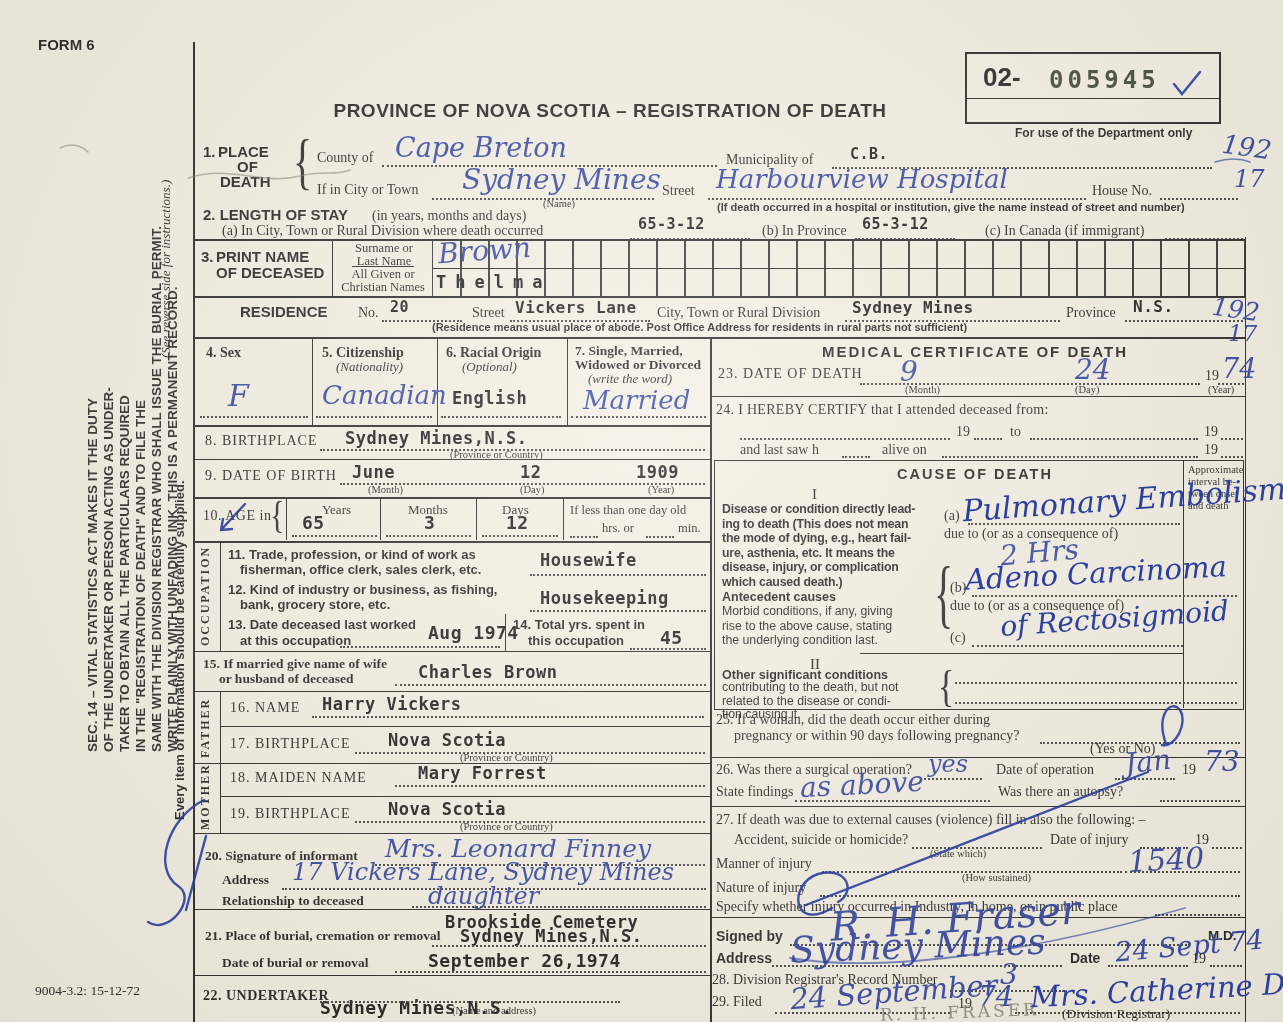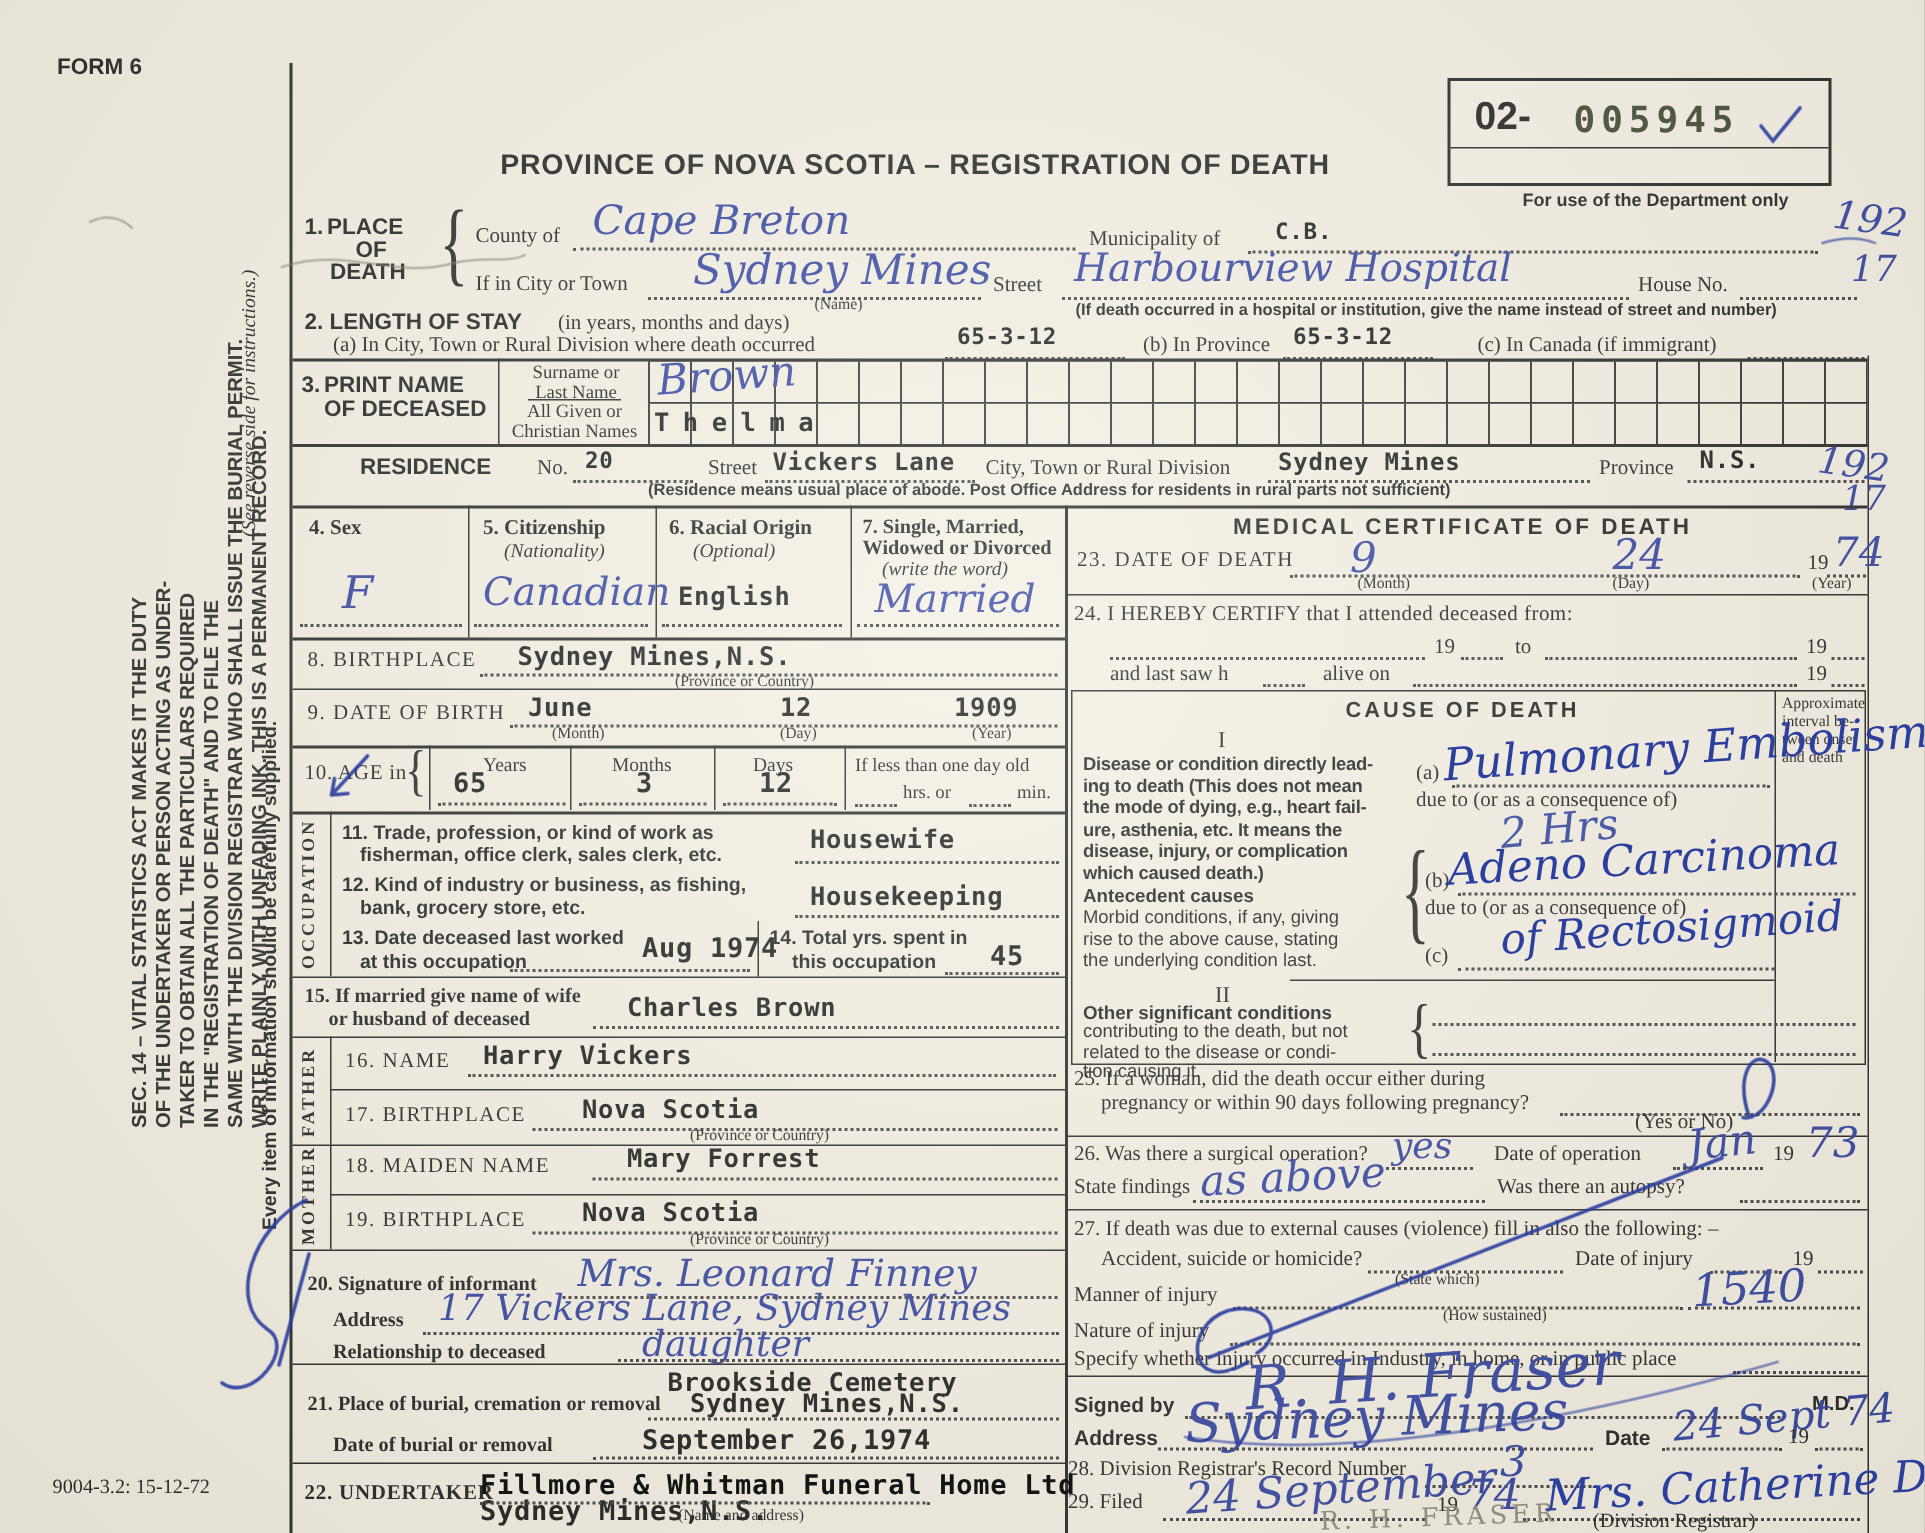--- a/index.html
+++ b/index.html
@@ -264,21 +264,20 @@
   <div class="abs tw" style="left:445px;top:912px;font-size:17px;">Brookside Cemetery</div>
   <div class="abs ser" style="left:205px;top:928px;font-weight:bold;font-size:13.5px;">21. Place of burial, cremation or removal</div>
   <div class="abs tw" style="left:460px;top:926px;font-size:17px;">Sydney Mines,N.S.</div>
   <div class="abs dots" style="left:432px;top:943px;width:274px;"></div>
   <div class="abs ser" style="left:222px;top:955px;font-weight:bold;font-size:13.5px;">Date of burial or removal</div>
   <div class="abs tw" style="left:428px;top:950px;font-size:18px;">September 26,1974</div>
   <div class="abs dots" style="left:395px;top:969px;width:311px;"></div>
   <div class="abs hline" style="left:195px;top:975px;width:515px;"></div>
 
   <div class="abs ser" style="left:203px;top:988px;font-weight:bold;letter-spacing:.5px;">22. UNDERTAKER</div>
-  <div class="abs tw" style="left:320px;top:980px;font-size:18px;z-index:5;">Fillmore &amp; Whitman Funeral Home Ltd</div>
   <div class="abs tw" style="left:320px;top:997px;font-size:18px;">Sydney Mines,N.S.</div>
   <div class="abs dots" style="left:320px;top:999px;width:300px;"></div>
   <div class="abs hint" style="left:452px;top:1005px;">(Name and address)</div>
 
   <div class="abs sb" style="left:740px;top:343px;width:470px;font-size:15px;letter-spacing:2px;text-align:center;">MEDICAL CERTIFICATE OF DEATH</div>
 
   <div class="abs ser" style="left:718px;top:366px;letter-spacing:1px;">23. DATE OF DEATH</div>
   <div class="abs hw" style="left:900px;top:355px;font-size:28px;">9</div>
   <div class="abs dots" style="left:860px;top:381px;width:340px;"></div>
   <div class="abs hint" style="left:905px;top:384px;">(Month)</div>

